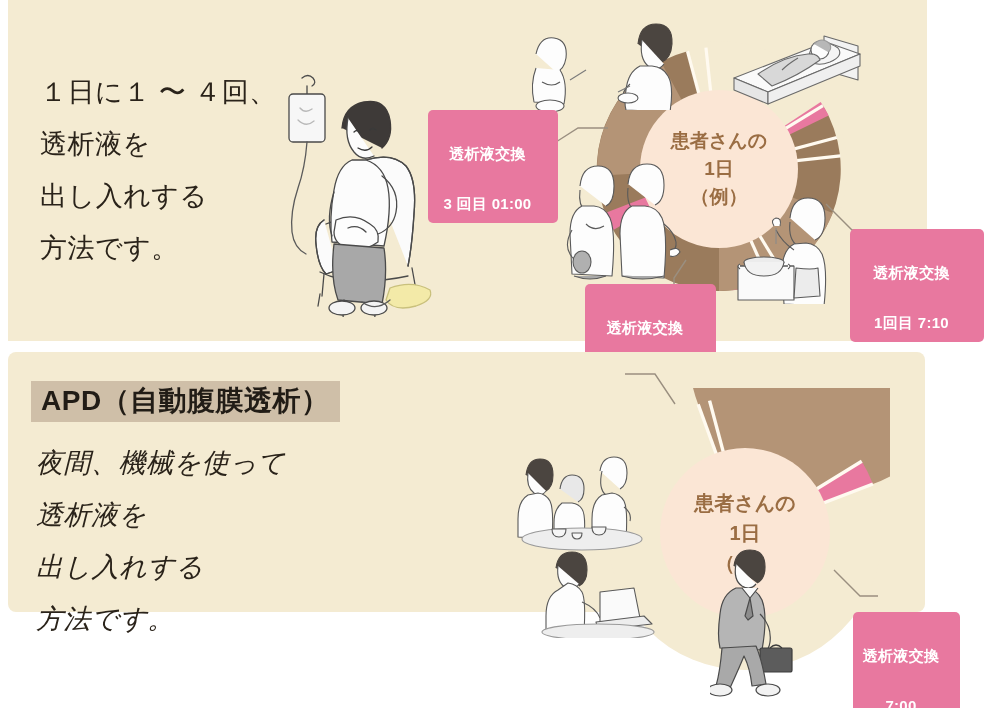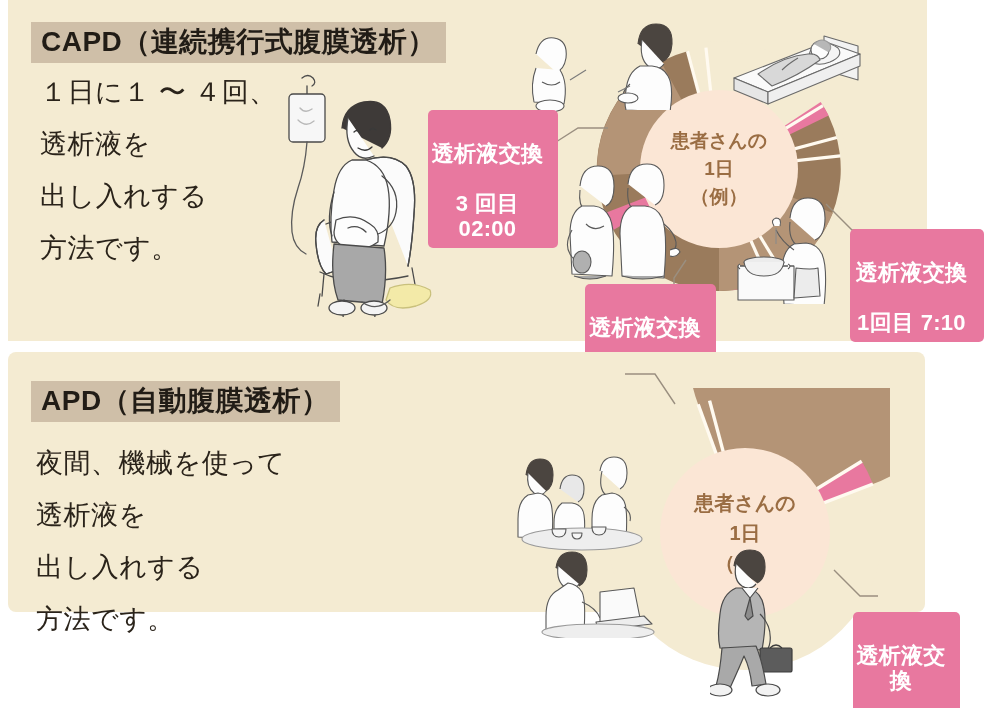--- a/index.html
+++ b/index.html
@@ -85,21 +85,21 @@
   }
   #donut-apd .center-label { font-size: 20px; line-height: 30px; }
 
   
   .callout {
     position: absolute;
     background: #e8789f;
     color: #ffffff;
     border-radius: 5px;
     text-align: center;
-    font-size: 22px;
+    font-size: 15px;
     font-weight: bold;
     line-height: 25px;
     padding: 6px 11px 7px 0;
     white-space: pre-line;
     letter-spacing: 0.3px;
     box-sizing: border-box;
   }
 
   #callout-c3 { left: 428px; top: 110px; width: 130px; }
   #callout-c1 { left: 850px; top: 229px; width: 134px; }
@@ -128,21 +128,20 @@
   #illus-bot-laptop { left: 538px; top: 548px; width: 122px; height: 86px; }
   #illus-bot-walk { left: 710px; top: 548px; width: 104px; height: 148px; }
 </style>
 </head>
 <body>
 
 <div class="root">
 
   <div class="panel" id="panel-capd">
 
-    <div class="heading" id="heading-capd" style="left:23px; top:22px;">CAPD（連続携行式腹膜透析）</div>
 
     <div class="bodytext" id="body-capd" style="left:32px; top:66px;">１日に１ 〜 ４回、
 透析液を
 出し入れする
 方法です。</div>
 
     <div class="illus" id="illus-chair" style="left:254px; top:72px;">
       <svg viewBox="0 0 175 245" width="175" height="245">
         <g fill="none" stroke="#4a4a4a" stroke-width="1.3" stroke-linecap="round" stroke-linejoin="round">
 
@@ -328,39 +327,39 @@
     <svg class="connector" style="left:818px; top:204px; width:44px; height:42px;" viewBox="0 0 44 42">
       <path d="M0 0 L26 26 L44 26" fill="none" stroke="#9a8f80" stroke-width="1.4"></path>
     </svg>
 
     <svg class="connector" style="left:660px; top:260px; width:24px; height:30px;" viewBox="0 0 24 30">
       <path d="M18 0 L6 18 L6 30" fill="none" stroke="#9a8f80" stroke-width="1.4"></path>
     </svg>
 
     <div class="callout" id="callout-c3" style="left:420px; top:110px;">
       <span>透析液交換</span><br>
-      <span>3 回目 02:00</span>
+      <span>3 回目 01:00</span>
     </div>
 
     <div class="callout" id="callout-c1" style="left:842px; top:229px;">
       <span>透析液交換</span><br>
       <span>1回目 7:10</span>
     </div>
 
     <div class="callout" id="callout-c2" style="left:577px; top:284px;">
       <span>透析液交換</span><br>
       <span>2 回目 12:00</span>
     </div>
   </div>
 
   <div class="panel" id="panel-apd">
 
     <div class="heading" id="heading-apd" style="left:23px; top:29px;">APD（自動腹膜透析）</div>
 
-    <div class="bodytext" id="body-apd" style="left:28px; top:85px;">夜間、機械を使って
+    <div class="bodytext" id="body-apd" style="left:28px; top:85px;font-style:italic;">夜間、機械を使って
 透析液を
 出し入れする
 方法です。</div>
 
     <div class="donut-wrap" id="donut-apd" style="left:592px; top:36px;">
       <svg class="donut-svg" viewBox="0 0 290 290">
         <g transform="translate(145,145)">
           <circle r="137" fill="#f4ebd2"></circle>
 
           <path d="M 0 0 L -35.44 -132.34 A 137 137 0 0 1 116.72 -71.76 Z" fill="#9a7b5c"></path>

